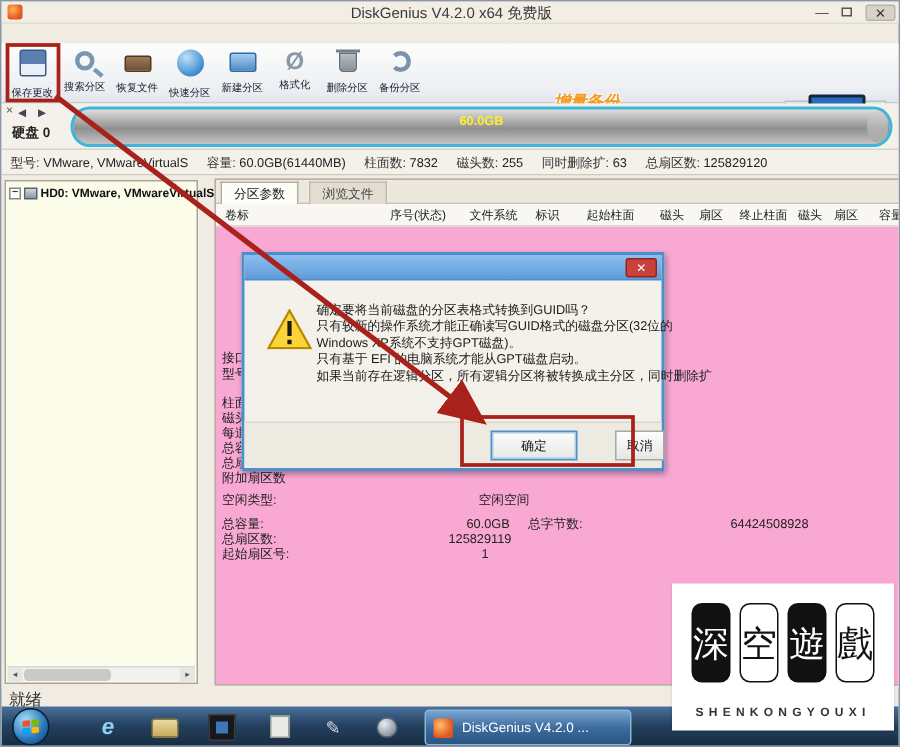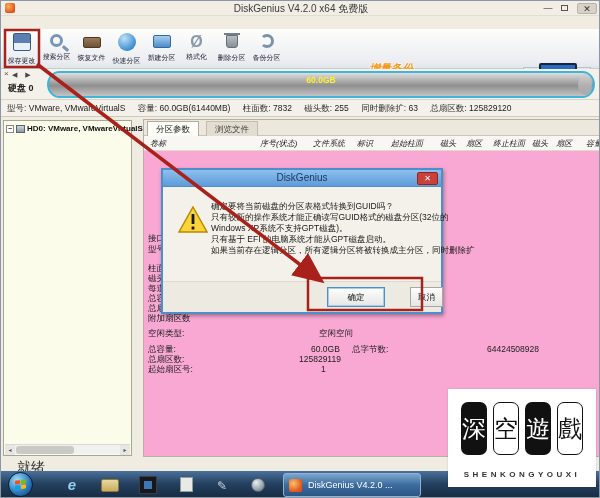--- a/index.html
+++ b/index.html
@@ -87,27 +87,27 @@
   .panel-x2 { position:absolute; left:112px; top:2px; font-size:9px; color:#555; }
 
   
   .rightpanel { position:absolute; left:142px; top:2px; width:463px; height:338px; background:#f9a8d4;
                 border:1px solid #b5b1a5; }
   .tabs { position:absolute; left:0; top:0; width:100%; height:16px; background:#ece8dd; border-bottom:1px solid #cac5b8; }
   .tab { position:absolute; top:1px; height:15px; font-size:8.5px; padding:2px 8px 0 8px; color:#222; }
   .tab.active { left:3px; background:#fdfdf8; border:1px solid #b2ada0; border-bottom:none; }
   .tab.inactive { left:62px; background:#e2ddd0; border:1px solid #c2bdb0; border-bottom:none; color:#444; }
   .thead { position:absolute; left:0; top:16px; width:100%; height:15px; background:#f8f7f3; border-bottom:1px solid #dddace; }
-  .thead span { position:absolute; top:2px; font-size:8px; color:#222; white-space:nowrap;font-style:italic; }
+  .thead span { position:absolute; top:2px; font-size:8px; color:#222; white-space:nowrap; }
 
   .detail-labels span { position:absolute; left:4px; font-size:8.5px; color:#222; white-space:nowrap; }
   .fs span { position:absolute; font-size:8.5px; color:#222; white-space:nowrap; }
 
   
-  .statusbar { position:absolute; left:0; top:458px; width:600px; height:12px; font-size:14px; color:#333; padding-left:16px; }
+  .statusbar { position:absolute; left:0; top:458px; width:600px; height:12px; font-size:11px; color:#333; padding-left:5px; }
 
   
   .taskbar { position:absolute; left:0; top:470px; width:600px; height:28px;
              background:linear-gradient(#4a719c,#24415f 45%,#152a40); }
   .orb { position:absolute; left:7px; top:1px; width:25px; height:25px; border-radius:50%;
          background:radial-gradient(circle at 35% 30%, #9fdef5, #2f7cc2 55%, #0a3a6a); border:1px solid #071e33; }
   .flag { position:absolute; left:6px; top:7px; width:12px; height:10px; transform:skewY(-6deg); }
   .flag i { position:absolute; width:5px; height:4px; border-radius:1px; }
   .flag .f1{left:0;top:0;background:#f25022;} .flag .f2{left:6px;top:0;background:#7fba00;}
   .flag .f3{left:0;top:5px;background:#00a4ef;} .flag .f4{left:6px;top:5px;background:#ffb900;}
@@ -330,21 +330,20 @@
         <div class="tb-ball"></div>
       </div>
     <div class="task-app">
       <span class="dg"></span>
       <span class="txt">DiskGenius V4.2.0 ...</span>
     </div>
   </div>
 
   <div class="dialog">
     <div class="dlg-title">
-      <span class="txt">DiskGenius</span>
       <span class="dlg-close">✕</span>
     </div>
     <div class="dlg-warn">
       <svg width="30" height="27" viewBox="0 0 30 27">
         <polygon points="15,1 29,26 1,26" fill="#fdd33a" stroke="#b58a00" stroke-width="1.5"></polygon>
         <rect x="13.6" y="8" width="2.8" height="10" fill="#1a1a1a"></rect>
         <rect x="13.6" y="20.5" width="2.8" height="3" fill="#1a1a1a"></rect>
       </svg>
     </div>
     <div class="dlg-text">

